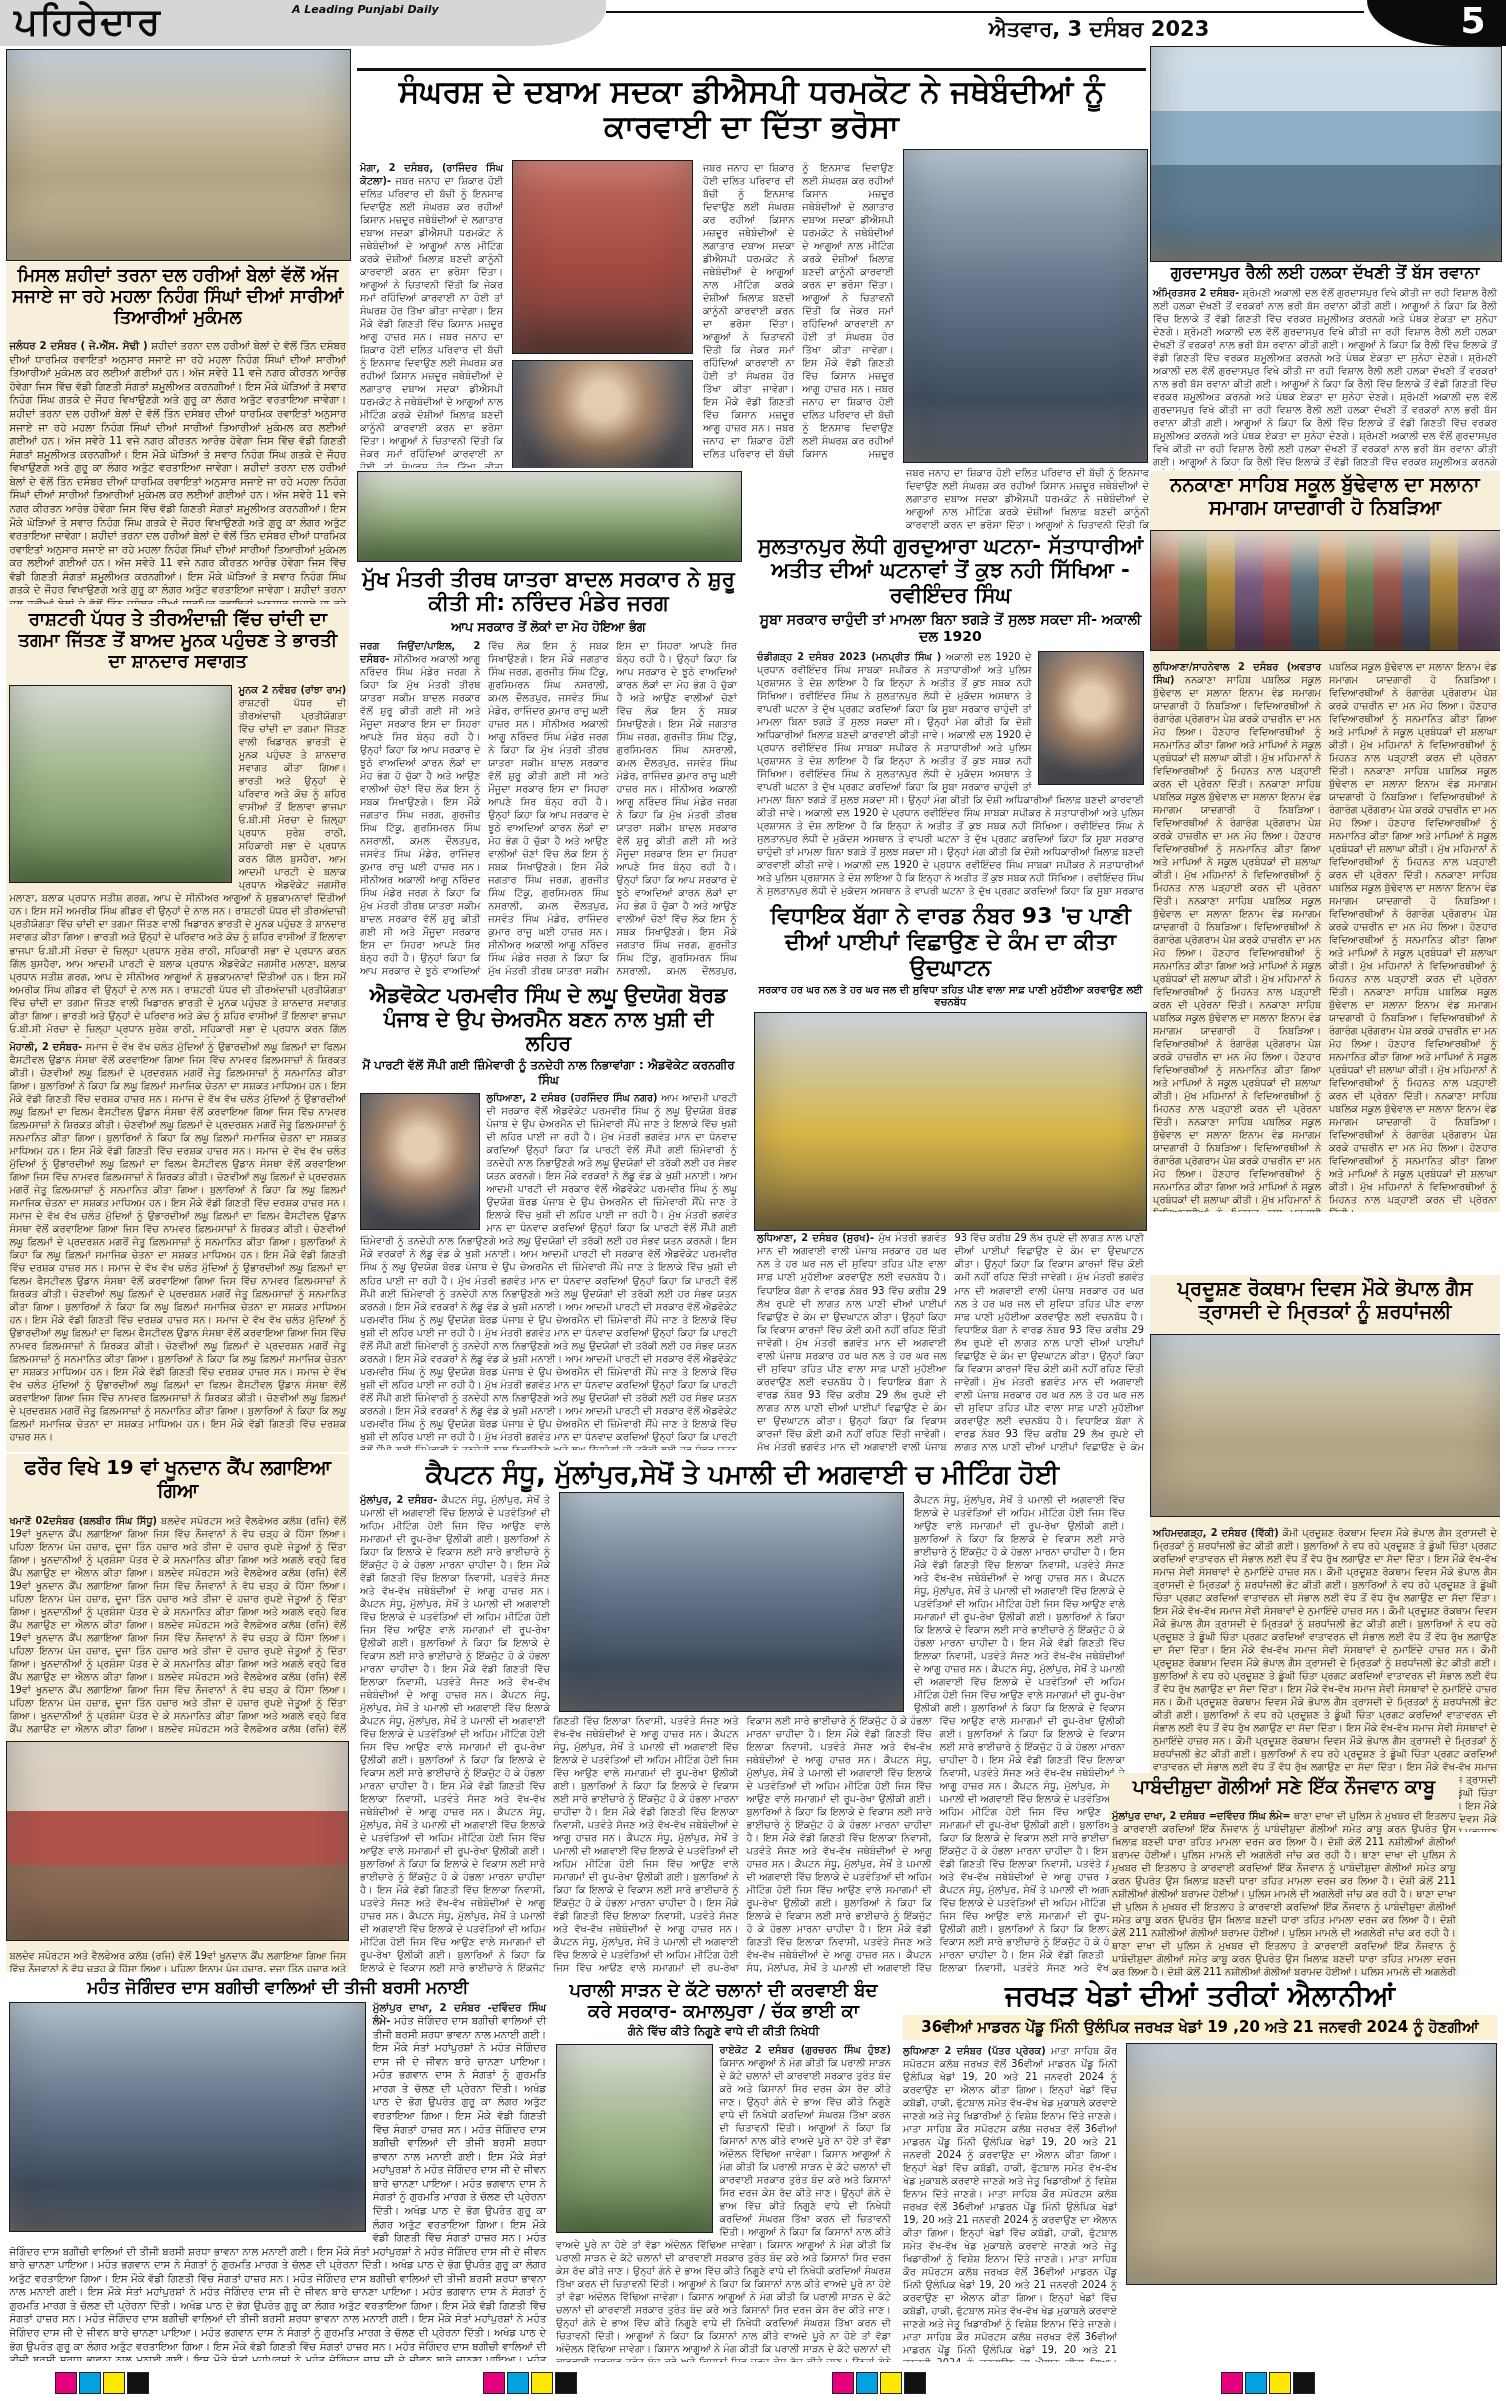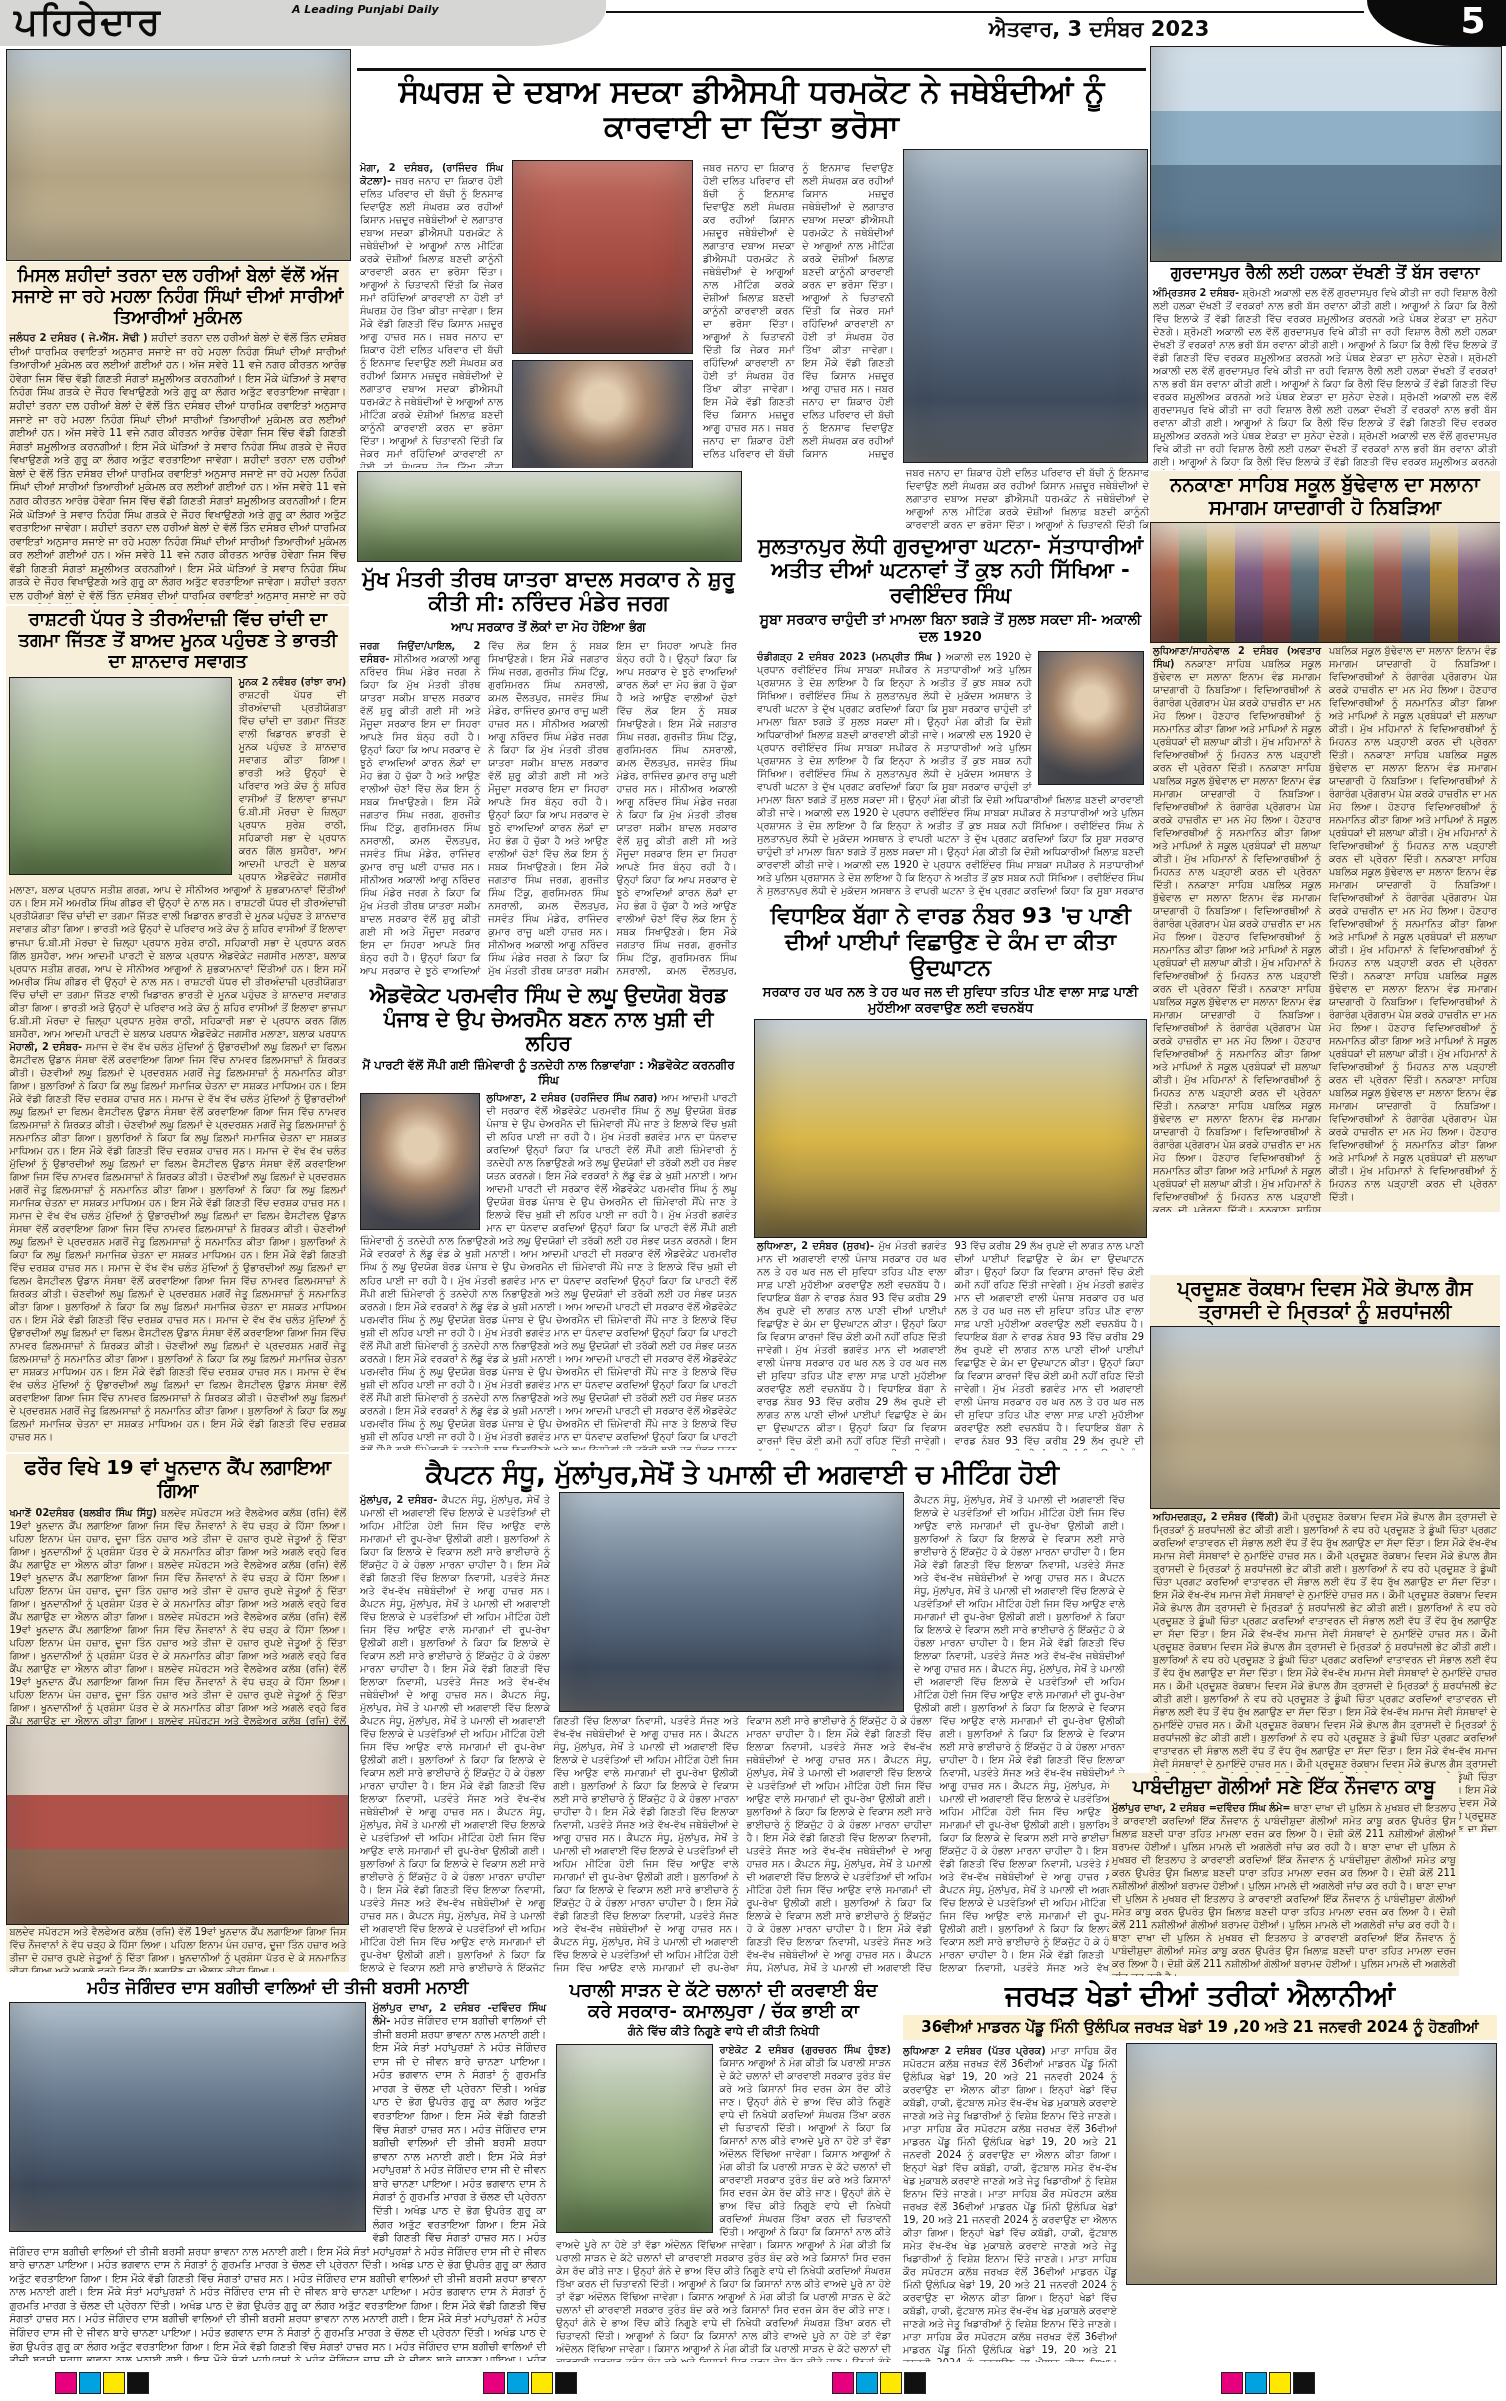--- a/index.html
+++ b/index.html
@@ -12,21 +12,21 @@
   .tagline{position:absolute;left:292px;top:3.1px;font-size:11px;font-style:italic;font-weight:bold;color:#0c0c0c;}
   .topline{position:absolute;left:606px;top:11px;width:758px;height:2.4px;background:#111;}
   .edition-date{position:absolute;left:879px;top:17.3px;width:440px;text-align:center;
                 font-size:21px;font-weight:bold;color:#0c0c0c;}
   .pagecorner{position:absolute;right:0;top:0;width:139px;height:46px;background:#0b0b0b;
               border-bottom-left-radius:86px 46px;}
   .pageno{position:absolute;right:20.4px;top:0px;font-size:36px;font-weight:bold;color:#fff;}
   .leadrule{position:absolute;left:357px;top:68px;width:789px;height:3.1px;background:#111;}
   
   .art{position:absolute;overflow:hidden;display:flex;flex-direction:column;}
-  .cream{background:#f8efda;}
+  .cream{background:#f8efda;gap:8px;}
   .h{font-weight:bold;text-align:center;line-height:1.18;margin:1.6px 3.1px 3.1px;color:#000;}
   .s{font-weight:bold;text-align:center;line-height:1.25;margin:0 3.1px 3.1px;color:#000;}
   .s.hl{background:#fbf0cf;padding:3.1px 4.7px;}
   .body{flex:1;overflow:hidden;text-align:justify;font-size:9.8px;line-height:1.33;
         color:#161616;padding:0.8px 3.1px;}
   .body b{font-weight:bold;}
   .c2{column-count:2;column-gap:7.9px;}
   .c3{column-count:3;column-gap:7.9px;}
   .c4{column-count:4;column-gap:7.9px;}
   .row{display:flex;gap:6.3px;overflow:hidden;}
@@ -188,21 +188,21 @@
     <div class="s" style="font-size:14px;">ਸੂਬਾ ਸਰਕਾਰ ਚਾਹੁੰਦੀ ਤਾਂ ਮਾਮਲਾ ਬਿਨਾ ਝਗੜੇ ਤੋਂ ਸੁਲਝ ਸਕਦਾ ਸੀ- ਅਕਾਲੀ ਦਲ 1920</div>
     <div class="body">
       <span class="ph v5 float-r" style="width:104px;height:132px;"></span>
       <b class="dateline">ਚੰਡੀਗੜ੍ਹ 2 ਦਸੰਬਰ 2023 (ਮਨਪ੍ਰੀਤ ਸਿੰਘ )</b>
       <span>ਅਕਾਲੀ ਦਲ 1920 ਦੇ ਪ੍ਰਧਾਨ ਰਵੀਇੰਦਰ ਸਿੰਘ ਸਾਬਕਾ ਸਪੀਕਰ ਨੇ ਸਤਾਧਾਰੀਆਂ ਅਤੇ ਪੁਲਿਸ ਪ੍ਰਸ਼ਾਸਨ ਤੇ ਦੋਸ਼ ਲਾਇਆ ਹੈ ਕਿ ਇਨ੍ਹਾ ਨੇ ਅਤੀਤ ਤੋਂ ਕੁਝ ਸਬਕ ਨਹੀ ਸਿੱਖਿਆ। ਰਵੀਇੰਦਰ ਸਿੰਘ ਨੇ ਸੁਲਤਾਨਪੁਰ ਲੋਧੀ ਦੇ ਮੁਕੱਦਸ ਅਸਥਾਨ ਤੇ ਵਾਪਰੀ ਘਟਨਾ ਤੇ ਦੁੱਖ ਪ੍ਰਗਟ ਕਰਦਿਆਂ ਕਿਹਾ ਕਿ ਸੂਬਾ ਸਰਕਾਰ ਚਾਹੁੰਦੀ ਤਾਂ ਮਾਮਲਾ ਬਿਨਾ ਝਗੜੇ ਤੋਂ ਸੁਲਝ ਸਕਦਾ ਸੀ। ਉਨ੍ਹਾਂ ਮੰਗ ਕੀਤੀ ਕਿ ਦੋਸ਼ੀ ਅਧਿਕਾਰੀਆਂ ਖ਼ਿਲਾਫ਼ ਬਣਦੀ ਕਾਰਵਾਈ ਕੀਤੀ ਜਾਵੇ। ਅਕਾਲੀ ਦਲ 1920 ਦੇ ਪ੍ਰਧਾਨ ਰਵੀਇੰਦਰ ਸਿੰਘ ਸਾਬਕਾ ਸਪੀਕਰ ਨੇ ਸਤਾਧਾਰੀਆਂ ਅਤੇ ਪੁਲਿਸ ਪ੍ਰਸ਼ਾਸਨ ਤੇ ਦੋਸ਼ ਲਾਇਆ ਹੈ ਕਿ ਇਨ੍ਹਾ ਨੇ ਅਤੀਤ ਤੋਂ ਕੁਝ ਸਬਕ ਨਹੀ ਸਿੱਖਿਆ। ਰਵੀਇੰਦਰ ਸਿੰਘ ਨੇ ਸੁਲਤਾਨਪੁਰ ਲੋਧੀ ਦੇ ਮੁਕੱਦਸ ਅਸਥਾਨ ਤੇ ਵਾਪਰੀ ਘਟਨਾ ਤੇ ਦੁੱਖ ਪ੍ਰਗਟ ਕਰਦਿਆਂ ਕਿਹਾ ਕਿ ਸੂਬਾ ਸਰਕਾਰ ਚਾਹੁੰਦੀ ਤਾਂ ਮਾਮਲਾ ਬਿਨਾ ਝਗੜੇ ਤੋਂ ਸੁਲਝ ਸਕਦਾ ਸੀ। ਉਨ੍ਹਾਂ ਮੰਗ ਕੀਤੀ ਕਿ ਦੋਸ਼ੀ ਅਧਿਕਾਰੀਆਂ ਖ਼ਿਲਾਫ਼ ਬਣਦੀ ਕਾਰਵਾਈ ਕੀਤੀ ਜਾਵੇ। ਅਕਾਲੀ ਦਲ 1920 ਦੇ ਪ੍ਰਧਾਨ ਰਵੀਇੰਦਰ ਸਿੰਘ ਸਾਬਕਾ ਸਪੀਕਰ ਨੇ ਸਤਾਧਾਰੀਆਂ ਅਤੇ ਪੁਲਿਸ ਪ੍ਰਸ਼ਾਸਨ ਤੇ ਦੋਸ਼ ਲਾਇਆ ਹੈ ਕਿ ਇਨ੍ਹਾ ਨੇ ਅਤੀਤ ਤੋਂ ਕੁਝ ਸਬਕ ਨਹੀ ਸਿੱਖਿਆ। ਰਵੀਇੰਦਰ ਸਿੰਘ ਨੇ ਸੁਲਤਾਨਪੁਰ ਲੋਧੀ ਦੇ ਮੁਕੱਦਸ ਅਸਥਾਨ ਤੇ ਵਾਪਰੀ ਘਟਨਾ ਤੇ ਦੁੱਖ ਪ੍ਰਗਟ ਕਰਦਿਆਂ ਕਿਹਾ ਕਿ ਸੂਬਾ ਸਰਕਾਰ ਚਾਹੁੰਦੀ ਤਾਂ ਮਾਮਲਾ ਬਿਨਾ ਝਗੜੇ ਤੋਂ ਸੁਲਝ ਸਕਦਾ ਸੀ। ਉਨ੍ਹਾਂ ਮੰਗ ਕੀਤੀ ਕਿ ਦੋਸ਼ੀ ਅਧਿਕਾਰੀਆਂ ਖ਼ਿਲਾਫ਼ ਬਣਦੀ ਕਾਰਵਾਈ ਕੀਤੀ ਜਾਵੇ। ਅਕਾਲੀ ਦਲ 1920 ਦੇ ਪ੍ਰਧਾਨ ਰਵੀਇੰਦਰ ਸਿੰਘ ਸਾਬਕਾ ਸਪੀਕਰ ਨੇ ਸਤਾਧਾਰੀਆਂ ਅਤੇ ਪੁਲਿਸ ਪ੍ਰਸ਼ਾਸਨ ਤੇ ਦੋਸ਼ ਲਾਇਆ ਹੈ ਕਿ ਇਨ੍ਹਾ ਨੇ ਅਤੀਤ ਤੋਂ ਕੁਝ ਸਬਕ ਨਹੀ ਸਿੱਖਿਆ। ਰਵੀਇੰਦਰ ਸਿੰਘ ਨੇ ਸੁਲਤਾਨਪੁਰ ਲੋਧੀ ਦੇ ਮੁਕੱਦਸ ਅਸਥਾਨ ਤੇ ਵਾਪਰੀ ਘਟਨਾ ਤੇ ਦੁੱਖ ਪ੍ਰਗਟ ਕਰਦਿਆਂ ਕਿਹਾ ਕਿ ਸੂਬਾ ਸਰਕਾਰ ਚਾਹੁੰਦੀ ਤਾਂ ਮਾਮਲਾ ਬਿਨਾ ਝਗੜੇ ਤੋਂ ਸੁਲਝ ਸਕਦਾ ਸੀ। ਉਨ੍ਹਾਂ ਮੰਗ ਕੀਤੀ ਕਿ ਦੋਸ਼ੀ ਅਧਿਕਾਰੀਆਂ ਖ਼ਿਲਾਫ਼ ਬਣਦੀ ਕਾਰਵਾਈ ਕੀਤੀ ਜਾਵੇ।</span>
     </div>
   </section>
 
   <section class="art" style="left:754px;top:901px;width:393px;height:550px;">
     <h2 class="h" style="font-size:22px;">ਵਿਧਾਇਕ ਬੱਗਾ ਨੇ ਵਾਰਡ ਨੰਬਰ 93 'ਚ ਪਾਣੀ ਦੀਆਂ ਪਾਈਪਾਂ ਵਿਛਾਉਣ ਦੇ ਕੰਮ ਦਾ ਕੀਤਾ ਉਦਘਾਟਨ</h2>
-    <div class="s" style="font-size:13px;">ਸਰਕਾਰ ਹਰ ਘਰ ਨਲ ਤੇ ਹਰ ਘਰ ਜਲ ਦੀ ਸੁਵਿਧਾ ਤਹਿਤ ਪੀਣ ਵਾਲਾ ਸਾਫ਼ ਪਾਣੀ ਮੁਹੱਈਆ ਕਰਵਾਉਣ ਲਈ ਵਚਨਬੱਧ</div>
+    <div class="s" style="font-size:10px;">ਸਰਕਾਰ ਹਰ ਘਰ ਨਲ ਤੇ ਹਰ ਘਰ ਜਲ ਦੀ ਸੁਵਿਧਾ ਤਹਿਤ ਪੀਣ ਵਾਲਾ ਸਾਫ਼ ਪਾਣੀ ਮੁਹੱਈਆ ਕਰਵਾਉਣ ਲਈ ਵਚਨਬੱਧ</div>
     <div class="ph v6" style="width:391px;height:217px;"></div>
     <div class="body c2">
       <b class="dateline">ਲੁਧਿਆਣਾ, 2 ਦਸੰਬਰ (ਸੁਰਖ)-</b>
       <span>ਮੁੱਖ ਮੰਤਰੀ ਭਗਵੰਤ ਮਾਨ ਦੀ ਅਗਵਾਈ ਵਾਲੀ ਪੰਜਾਬ ਸਰਕਾਰ ਹਰ ਘਰ ਨਲ ਤੇ ਹਰ ਘਰ ਜਲ ਦੀ ਸੁਵਿਧਾ ਤਹਿਤ ਪੀਣ ਵਾਲਾ ਸਾਫ਼ ਪਾਣੀ ਮੁਹੱਈਆ ਕਰਵਾਉਣ ਲਈ ਵਚਨਬੱਧ ਹੈ। ਵਿਧਾਇਕ ਬੱਗਾ ਨੇ ਵਾਰਡ ਨੰਬਰ 93 ਵਿੱਚ ਕਰੀਬ 29 ਲੱਖ ਰੁਪਏ ਦੀ ਲਾਗਤ ਨਾਲ ਪਾਣੀ ਦੀਆਂ ਪਾਈਪਾਂ ਵਿਛਾਉਣ ਦੇ ਕੰਮ ਦਾ ਉਦਘਾਟਨ ਕੀਤਾ। ਉਨ੍ਹਾਂ ਕਿਹਾ ਕਿ ਵਿਕਾਸ ਕਾਰਜਾਂ ਵਿੱਚ ਕੋਈ ਕਮੀ ਨਹੀਂ ਰਹਿਣ ਦਿੱਤੀ ਜਾਵੇਗੀ। ਮੁੱਖ ਮੰਤਰੀ ਭਗਵੰਤ ਮਾਨ ਦੀ ਅਗਵਾਈ ਵਾਲੀ ਪੰਜਾਬ ਸਰਕਾਰ ਹਰ ਘਰ ਨਲ ਤੇ ਹਰ ਘਰ ਜਲ ਦੀ ਸੁਵਿਧਾ ਤਹਿਤ ਪੀਣ ਵਾਲਾ ਸਾਫ਼ ਪਾਣੀ ਮੁਹੱਈਆ ਕਰਵਾਉਣ ਲਈ ਵਚਨਬੱਧ ਹੈ। ਵਿਧਾਇਕ ਬੱਗਾ ਨੇ ਵਾਰਡ ਨੰਬਰ 93 ਵਿੱਚ ਕਰੀਬ 29 ਲੱਖ ਰੁਪਏ ਦੀ ਲਾਗਤ ਨਾਲ ਪਾਣੀ ਦੀਆਂ ਪਾਈਪਾਂ ਵਿਛਾਉਣ ਦੇ ਕੰਮ ਦਾ ਉਦਘਾਟਨ ਕੀਤਾ। ਉਨ੍ਹਾਂ ਕਿਹਾ ਕਿ ਵਿਕਾਸ ਕਾਰਜਾਂ ਵਿੱਚ ਕੋਈ ਕਮੀ ਨਹੀਂ ਰਹਿਣ ਦਿੱਤੀ ਜਾਵੇਗੀ। ਮੁੱਖ ਮੰਤਰੀ ਭਗਵੰਤ ਮਾਨ ਦੀ ਅਗਵਾਈ ਵਾਲੀ ਪੰਜਾਬ ਸਰਕਾਰ ਹਰ ਘਰ ਨਲ ਤੇ ਹਰ ਘਰ ਜਲ ਦੀ ਸੁਵਿਧਾ ਤਹਿਤ ਪੀਣ ਵਾਲਾ ਸਾਫ਼ ਪਾਣੀ ਮੁਹੱਈਆ ਕਰਵਾਉਣ ਲਈ ਵਚਨਬੱਧ ਹੈ। ਵਿਧਾਇਕ ਬੱਗਾ ਨੇ ਵਾਰਡ ਨੰਬਰ 93 ਵਿੱਚ ਕਰੀਬ 29 ਲੱਖ ਰੁਪਏ ਦੀ ਲਾਗਤ ਨਾਲ ਪਾਣੀ ਦੀਆਂ ਪਾਈਪਾਂ ਵਿਛਾਉਣ ਦੇ ਕੰਮ ਦਾ ਉਦਘਾਟਨ ਕੀਤਾ। ਉਨ੍ਹਾਂ ਕਿਹਾ ਕਿ ਵਿਕਾਸ ਕਾਰਜਾਂ ਵਿੱਚ ਕੋਈ ਕਮੀ ਨਹੀਂ ਰਹਿਣ ਦਿੱਤੀ ਜਾਵੇਗੀ। ਮੁੱਖ ਮੰਤਰੀ ਭਗਵੰਤ ਮਾਨ ਦੀ ਅਗਵਾਈ ਵਾਲੀ ਪੰਜਾਬ ਸਰਕਾਰ ਹਰ ਘਰ ਨਲ ਤੇ ਹਰ ਘਰ ਜਲ ਦੀ ਸੁਵਿਧਾ ਤਹਿਤ ਪੀਣ ਵਾਲਾ ਸਾਫ਼ ਪਾਣੀ ਮੁਹੱਈਆ ਕਰਵਾਉਣ ਲਈ ਵਚਨਬੱਧ ਹੈ। ਵਿਧਾਇਕ ਬੱਗਾ ਨੇ ਵਾਰਡ ਨੰਬਰ 93 ਵਿੱਚ ਕਰੀਬ 29 ਲੱਖ ਰੁਪਏ ਦੀ ਲਾਗਤ ਨਾਲ ਪਾਣੀ ਦੀਆਂ ਪਾਈਪਾਂ ਵਿਛਾਉਣ ਦੇ ਕੰਮ ਦਾ ਉਦਘਾਟਨ ਕੀਤਾ। ਉਨ੍ਹਾਂ ਕਿਹਾ ਕਿ ਵਿਕਾਸ ਕਾਰਜਾਂ ਵਿੱਚ ਕੋਈ ਕਮੀ ਨਹੀਂ ਰਹਿਣ ਦਿੱਤੀ ਜਾਵੇਗੀ। ਮੁੱਖ ਮੰਤਰੀ ਭਗਵੰਤ ਮਾਨ ਦੀ ਅਗਵਾਈ ਵਾਲੀ ਪੰਜਾਬ ਸਰਕਾਰ ਹਰ ਘਰ ਨਲ ਤੇ ਹਰ ਘਰ ਜਲ ਦੀ ਸੁਵਿਧਾ ਤਹਿਤ ਪੀਣ ਵਾਲਾ ਸਾਫ਼ ਪਾਣੀ ਮੁਹੱਈਆ ਕਰਵਾਉਣ ਲਈ ਵਚਨਬੱਧ ਹੈ। ਵਿਧਾਇਕ ਬੱਗਾ ਨੇ ਵਾਰਡ ਨੰਬਰ 93 ਵਿੱਚ ਕਰੀਬ 29 ਲੱਖ ਰੁਪਏ ਦੀ ਲਾਗਤ ਨਾਲ ਪਾਣੀ ਦੀਆਂ ਪਾਈਪਾਂ ਵਿਛਾਉਣ ਦੇ ਕੰਮ ਦਾ ਉਦਘਾਟਨ ਕੀਤਾ। ਉਨ੍ਹਾਂ ਕਿਹਾ ਕਿ ਵਿਕਾਸ ਕਾਰਜਾਂ ਵਿੱਚ ਕੋਈ ਕਮੀ ਨਹੀਂ ਰਹਿਣ ਦਿੱਤੀ ਜਾਵੇਗੀ।</span>
     </div>
   </section>
 
   <div class="ph v9" style="position:absolute;left:1150px;top:46px;width:350px;height:214px;"></div>
 
   <section class="art" style="left:1150px;top:261px;width:350px;height:209px;">

